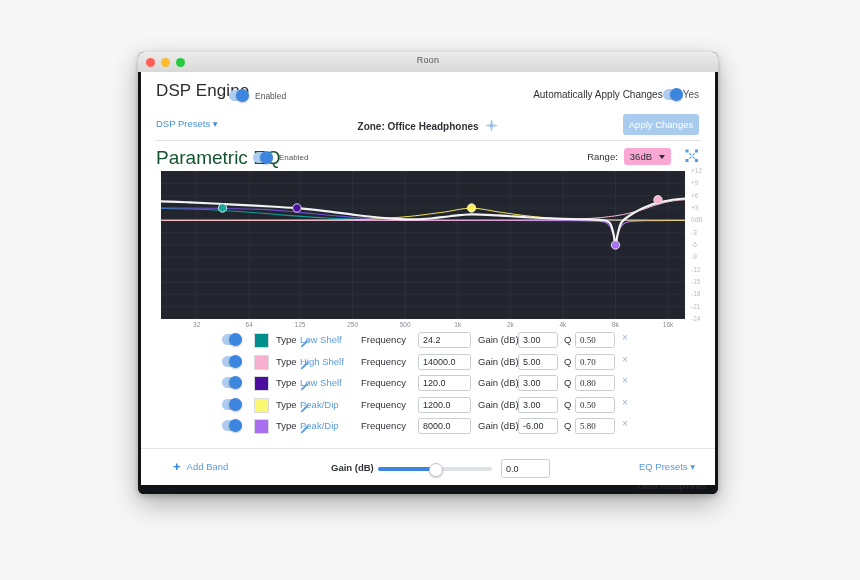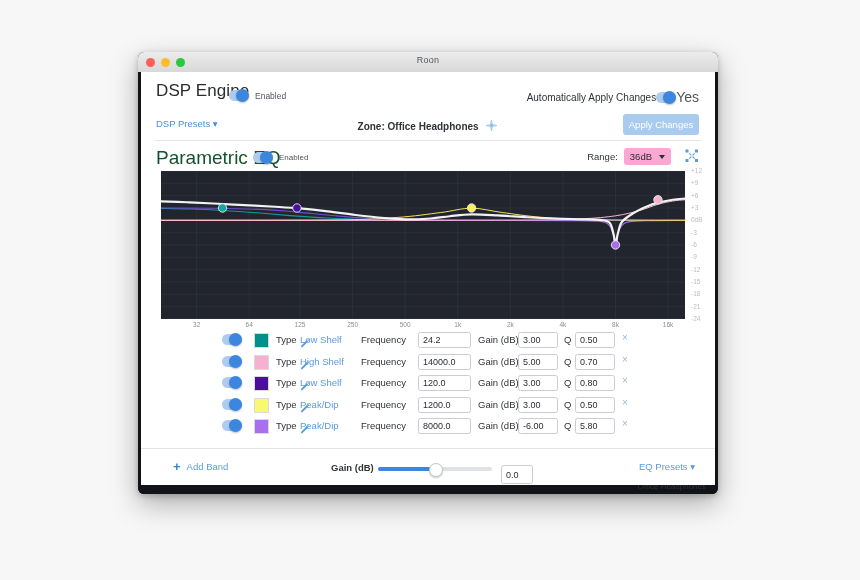--- a/index.html
+++ b/index.html
@@ -47,21 +47,21 @@
     background:#aecbf0;position:relative;vertical-align:middle;
   }
   .toggle .knob{
     position:absolute;right:0;top:-1px;width:13px;height:13px;border-radius:50%;
     background:#3d86e0;box-shadow:0 1px 2px rgba(0,0,0,.25);
   }
   .dsp-enabled{position:absolute;left:88px;top:18px;display:flex;align-items:center;gap:6px;}
   .dsp-enabled .lbl{font-size:8.5px;color:#51555b;}
   .auto-apply{position:absolute;right:16px;top:17px;display:flex;align-items:center;}
   .auto-apply .lbl{font-size:10px;color:#2f3237;}
-  .auto-apply .yes{font-size:14px;color:#51555b;}
+  .auto-apply .yes{font-size:10px;color:#51555b;}
 
   
   .preset-row{position:relative;height:26px;}
   .dsp-presets{
     position:absolute;left:15px;top:4px;font-size:9.5px;color:#4a8fd6;
   }
   .zone{
     position:absolute;left:0;right:0;top:5px;text-align:center;
     font-size:10px;color:#2f3237;font-weight:bold;
   }
@@ -113,36 +113,36 @@
   .b-freq-lbl{position:absolute;left:220px;top:5px;font-size:9.5px;color:#2f3237;}
   .inp{
     position:absolute;border:1px solid #c9ccd2;border-radius:2.5px;
     height:16px;background:#fff;font-size:9px;color:#2b2d31;
     display:flex;align-items:center;padding-left:4px;box-sizing:border-box;
   }
   .i-freq{left:277px;top:3px;width:53px;}
   .b-gain-lbl{position:absolute;left:337px;top:5px;font-size:9.5px;color:#2f3237;}
   .i-gain{left:377px;top:3px;width:40px;}
   .b-q-lbl{position:absolute;left:423px;top:5px;font-size:9.5px;color:#2f3237;}
-  .i-q{left:434px;top:3px;width:40px;}
+  .i-q{left:434px;top:3px;width:40px;font-family:Liberation Serif, serif;}
   .b-close{position:absolute;left:481px;top:4px;font-size:10px;color:#9fb6d6;line-height:1;}
 
   
   .botbar{
     position:absolute;left:3px;right:3px;bottom:9px;height:36px;background:#fff;
     border-top:1px solid #e2e4e7;
   }
   .addband{position:absolute;left:32px;top:11px;display:flex;align-items:center;gap:6px;}
   .plus{color:#2f86d8;font-size:13px;line-height:1;font-weight:bold;}
   .addband .lbl{font-size:9.5px;color:#5b9bdd;}
   .gain-lbl{position:absolute;left:190px;top:13px;font-size:9.5px;color:#2f3237;font-weight:bold;}
   .slider{position:absolute;left:237px;top:18px;width:114px;height:4px;border-radius:2px;background:#dfe2e6;}
   .slider .fill{position:absolute;left:0;top:0;height:4px;width:58px;border-radius:2px;background:#3d86e0;}
   .slider .knob{position:absolute;left:52px;top:-4px;width:12px;height:12px;border-radius:50%;background:#fff;border:1px solid #c2c6cc;box-shadow:0 1px 2px rgba(0,0,0,.22);}
-  .gain-inp{position:absolute;left:360px;top:10px;width:32px;height:19px;margin-top:6px;}
+  .gain-inp{position:absolute;left:360px;top:10px;width:49px;height:19px;}
   .eqpresets{position:absolute;right:20px;top:12px;font-size:9.5px;color:#5b9bdd;}
   .ghost{
     position:absolute;left:3px;right:3px;bottom:0;height:9px;background:#121316;
     overflow:hidden;
   }
   .ghost .g-txt{
     position:absolute;right:9px;top:-3px;font-size:8px;color:#30333a;
   }
 </style>
 </head>

